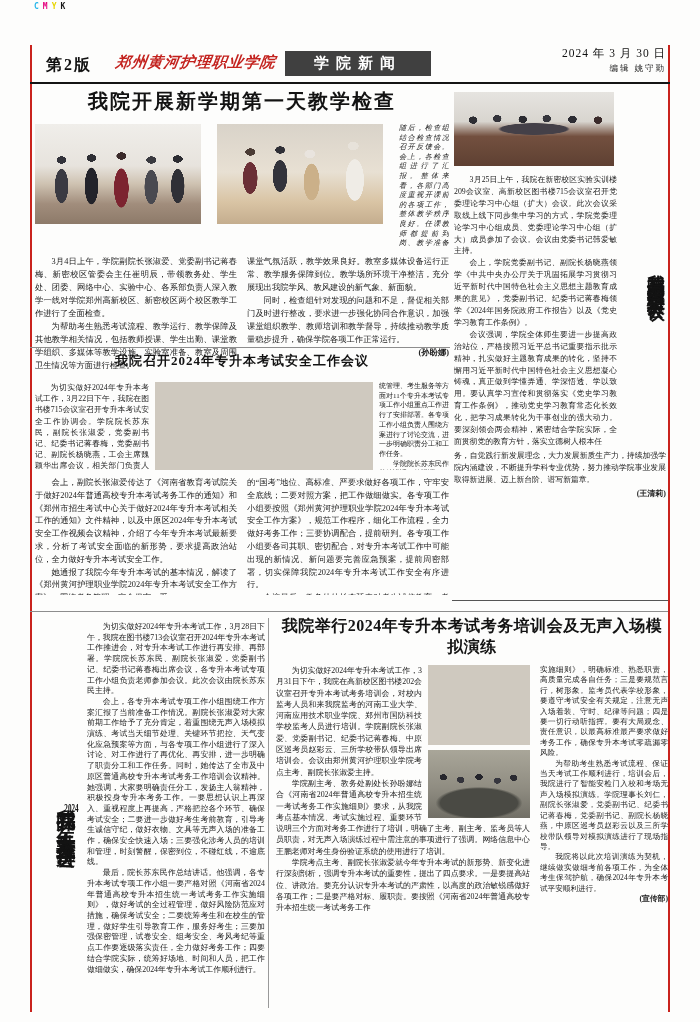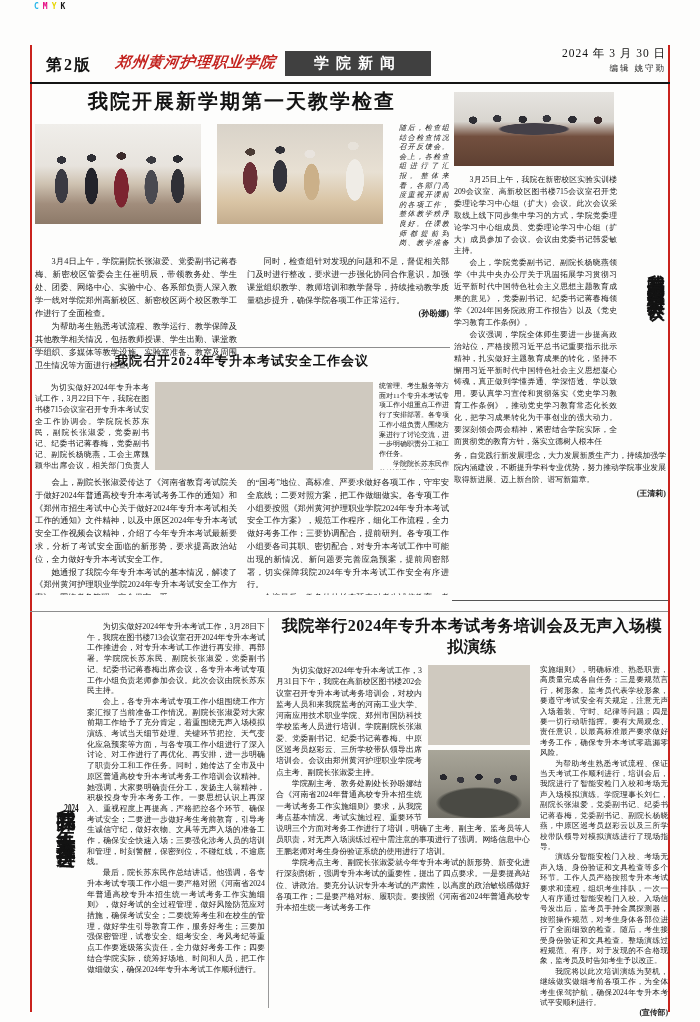--- a/index.html
+++ b/index.html
@@ -177,20 +177,21 @@
       <div class="a1side txt" data-interactable="false">
         <p class="cont" data-interactable="false">随后，检查组结合检查情况召开反馈会。会上，各检查组进行了汇报。整体来看，各部门高度重视开课前的各项工作，整体教学秩序良好。任课教师都提前到岗、教学准备充分，授课生动有趣。学生出勤率高，听讲专注、精神饱满，</p>
       </div>
     </div>
     <div class="a1cols" data-interactable="false">
       <div class="col txt" data-interactable="false">
         <p data-interactable="false">3月4日上午，学院副院长张淑爱、党委副书记蒋春梅、新密校区管委会主任崔明辰，带领教务处、学生处、团委、网络中心、实验中心、各系部负责人深入教学一线对学院郑州高新校区、新密校区两个校区教学工作进行了全面检查。</p>
         <p data-interactable="false">为帮助考生熟悉考试流程、教学运行、教学保障及其他教学相关情况，包括教师授课、学生出勤、课堂教学组织、多媒体等教学设施、实验室准备、教室及周围卫生情况等方面进行检查。</p>
       </div>
       <div class="col txt" data-interactable="false">
+        <p class="cont" data-interactable="false">课堂气氛活跃，教学效果良好。教室多媒体设备运行正常、教学服务保障到位。教学场所环境干净整洁，充分展现出我院学风、教风建设的新气象、新面貌。</p>
         <p data-interactable="false">同时，检查组针对发现的问题和不足，督促相关部门及时进行整改，要求进一步强化协同合作意识，加强课堂组织教学、教师培训和教学督导，持续推动教学质量稳步提升，确保学院各项工作正常运行。</p>
         <div class="byline" data-interactable="false">(孙盼娜)</div>
       </div>
     </div>
   </div>
 
   <div class="hline" style="left:30px;top:347px;width:420px;height:1px;" data-interactable="false"></div>
 
   <div class="a2" data-interactable="false">
     <div class="ph ph-panel" data-interactable="false"></div>
@@ -256,20 +257,19 @@
           <div class="ph ph5a ph-outdoor" data-interactable="false"></div>
           <div class="ph ph5b ph-crowd" data-interactable="false"></div>
         </div>
         <p data-interactable="false">为切实做好2024年专升本考试工作，3月31日下午，我院在高新校区图书楼202会议室召开专升本考试考务培训会，对校内监考人员和来我院监考的河南工业大学、河南应用技术职业学院、郑州市国防科技学校监考人员进行培训。学院副院长张淑爱、党委副书记、纪委书记蒋春梅、中原区巡考员赵彩云、三所学校带队领导出席培训会。会议由郑州黄河护理职业学院考点主考、副院长张淑爱主持。</p>
         <p data-interactable="false">学院副主考、教务处副处长孙盼娜结合《河南省2024年普通高校专升本招生统一考试考务工作实施细则》要求，从我院考点基本情况、考试实施过程、重要环节说明三个方面对考务工作进行了培训，明确了主考、副主考、监考员等人员职责，对无声入场演练过程中需注意的事项进行了强调。网络信息中心王鹏老师对考生身份验证系统的使用进行了培训。</p>
         <p data-interactable="false">学院考点主考、副院长张淑爱就今年专升本考试的新形势、新变化进行深刻剖析，强调专升本考试的重要性，提出了四点要求。一是要提高站位、讲政治。要充分认识专升本考试的严肃性，以高度的政治敏锐感做好各项工作；二是要严格对标、履职责。要按照《河南省2024年普通高校专升本招生统一考试考务工作</p>
       </div>
       <div class="a5right txt" data-interactable="false">
         <p class="cont" data-interactable="false">实施细则》，明确标准、熟悉职责，高质量完成各自任务；三是要规范言行，树形象。监考员代表学校形象，要遵守考试安全有关规定，注意无声入场着装、守时、纪律等问题；四是要一切行动听指挥。要有大局观念、责任意识，以最高标准最严要求做好考务工作，确保专升本考试零疏漏零风险。</p>
         <p data-interactable="false">为帮助考生熟悉考试流程、保证当天考试工作顺利进行，培训会后，我院进行了智能安检门入校和考场无声入场模拟演练。学院理事长刘仁，副院长张淑爱，党委副书记、纪委书记蒋春梅，党委副书记、副院长杨晓燕，中原区巡考员赵彩云以及三所学校带队领导对模拟演练进行了现场指导。</p>
-        <p data-interactable="false">演练分智能安检门入校、考场无声入场、身份验证和文具检查等多个环节。工作人员严格按照专升本考试要求和流程，组织考生排队，一次一人有序通过智能安检门入校。入场信号发出后，监考员手持金属探测器，按照操作规范，对考生身体各部位进行了全面细致的检查。随后，考生接受身份验证和文具检查。整场演练过程规范、有序。对于发现的不合格现象，监考员及时告知考生予以改正。</p>
         <p data-interactable="false">我院将以此次培训演练为契机，继续做实做细考前各项工作，为全体考生保驾护航，确保2024年专升本考试平安顺利进行。</p>
         <div class="byline" data-interactable="false">(宣传部)</div>
       </div>
     </div>
   </div>
 
 </div>
 
 </body></html>

